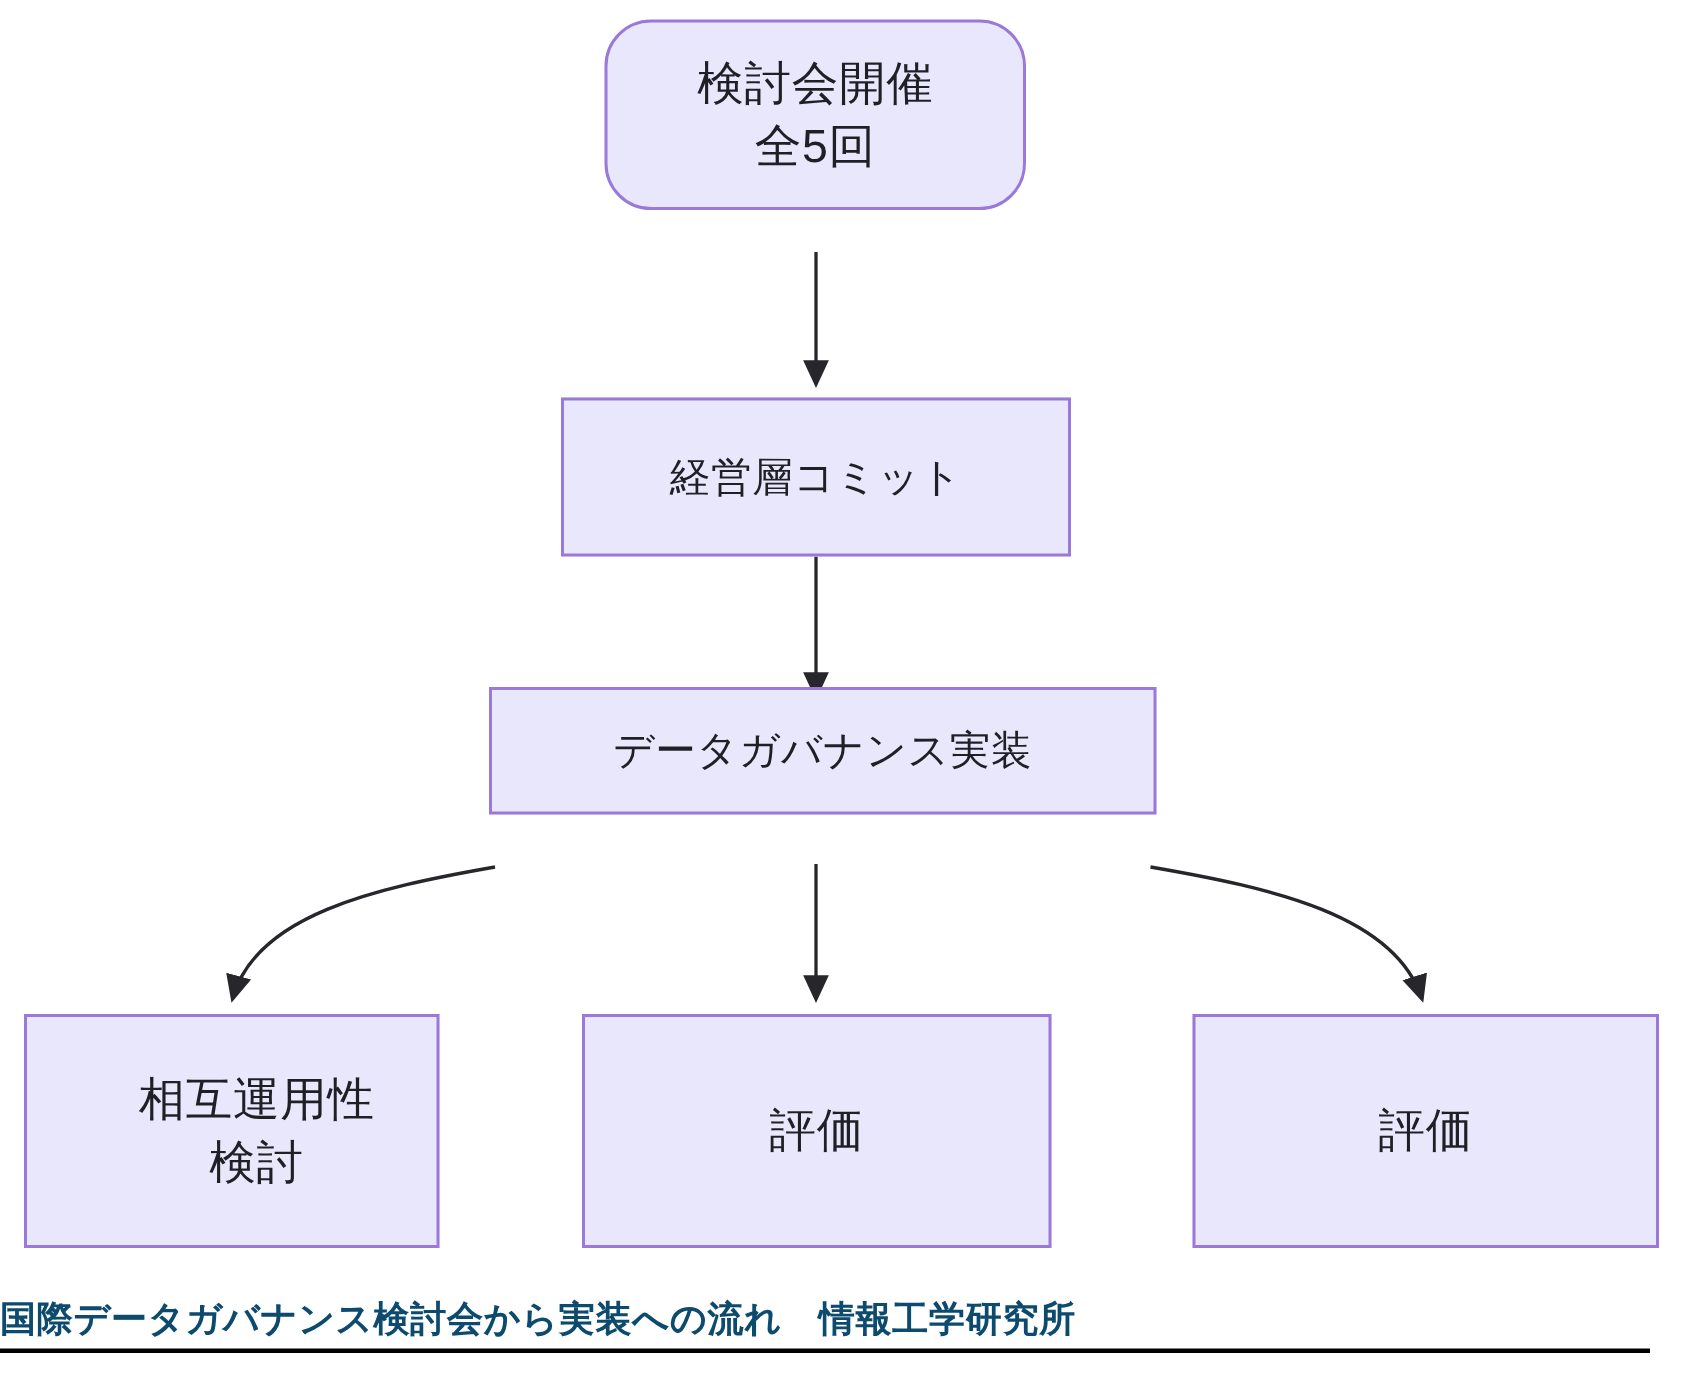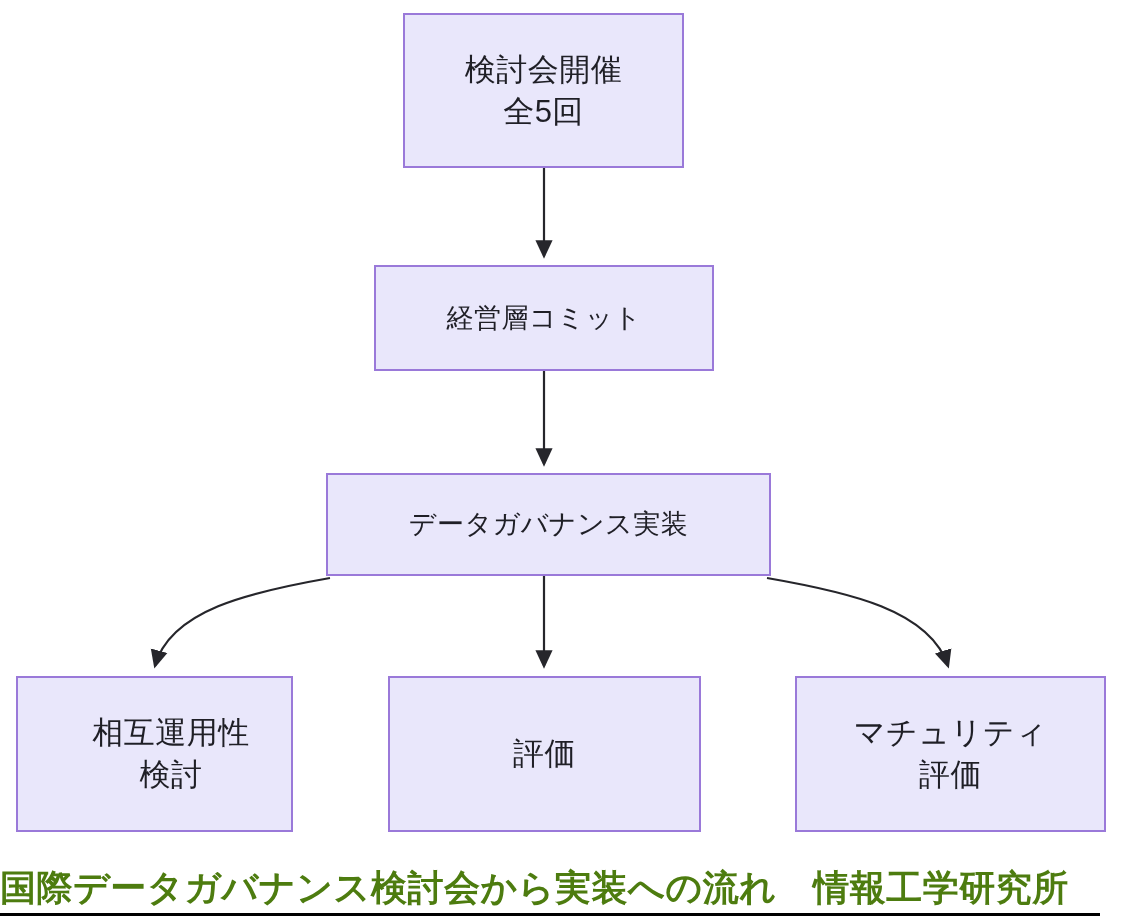--- a/index.html
+++ b/index.html
@@ -41,37 +41,37 @@
     color: #1f1f26;
     font-size: 31px;
     line-height: 1.35;
     letter-spacing: 0.5px;
     white-space: nowrap;
   }
   .node .line {
     display: block;
   }
   
-  #node-kentoukai   { left: 403px; top: 13px;  width: 281px; height: 155px; }
+  #node-kentoukai   { left: 403px; top: 13px;  width: 281px; height: 127px; border-radius: 31px; }
   #node-keieisou    { left: 374px; top: 265px; width: 340px; height: 106px; }
-  #node-governance  { left: 326px; top: 473px; width: 445px; height: 103px; }
+  #node-governance  { left: 326px; top: 458px; width: 445px; height: 85px; }
   #node-sougo       { left: 16px;  top: 676px; width: 277px; height: 156px; padding-left: 33px; }
   #node-security    { left: 388px; top: 676px; width: 313px; height: 156px; }
   #node-maturity    { left: 795px; top: 676px; width: 311px; height: 156px; }
 
   #node-keieisou, #node-governance { font-size: 27px; }
 
   #caption {
     position: absolute;
     left: 0;
     top: 866px;
     width: 1100px;
-    font-size: 36px;
+    font-size: 24px;
     font-weight: bold;
-    color: #4d7c0f;
+    color: #0c4a6e;
     letter-spacing: 0.5px;
     white-space: nowrap;
     border-bottom: 3px solid #000000;
     padding-bottom: 4px;
     line-height: 1.2;
   }
 </style>
 </head>
 <body>
 
@@ -111,19 +111,18 @@
   <div class="node" id="node-sougo">
     <span class="line">相互運用性</span>
     <span class="line">検討</span>
   </div>
 
   <div class="node" id="node-security">
     <span class="line">評価</span>
   </div>
 
   <div class="node" id="node-maturity">
-    <span class="line">マチュリティ</span>
     <span class="line">評価</span>
   </div>
 
   <div id="caption">国際データガバナンス検討会から実装への流れ　情報工学研究所</div>
 
 </div>
 
 </body></html>

